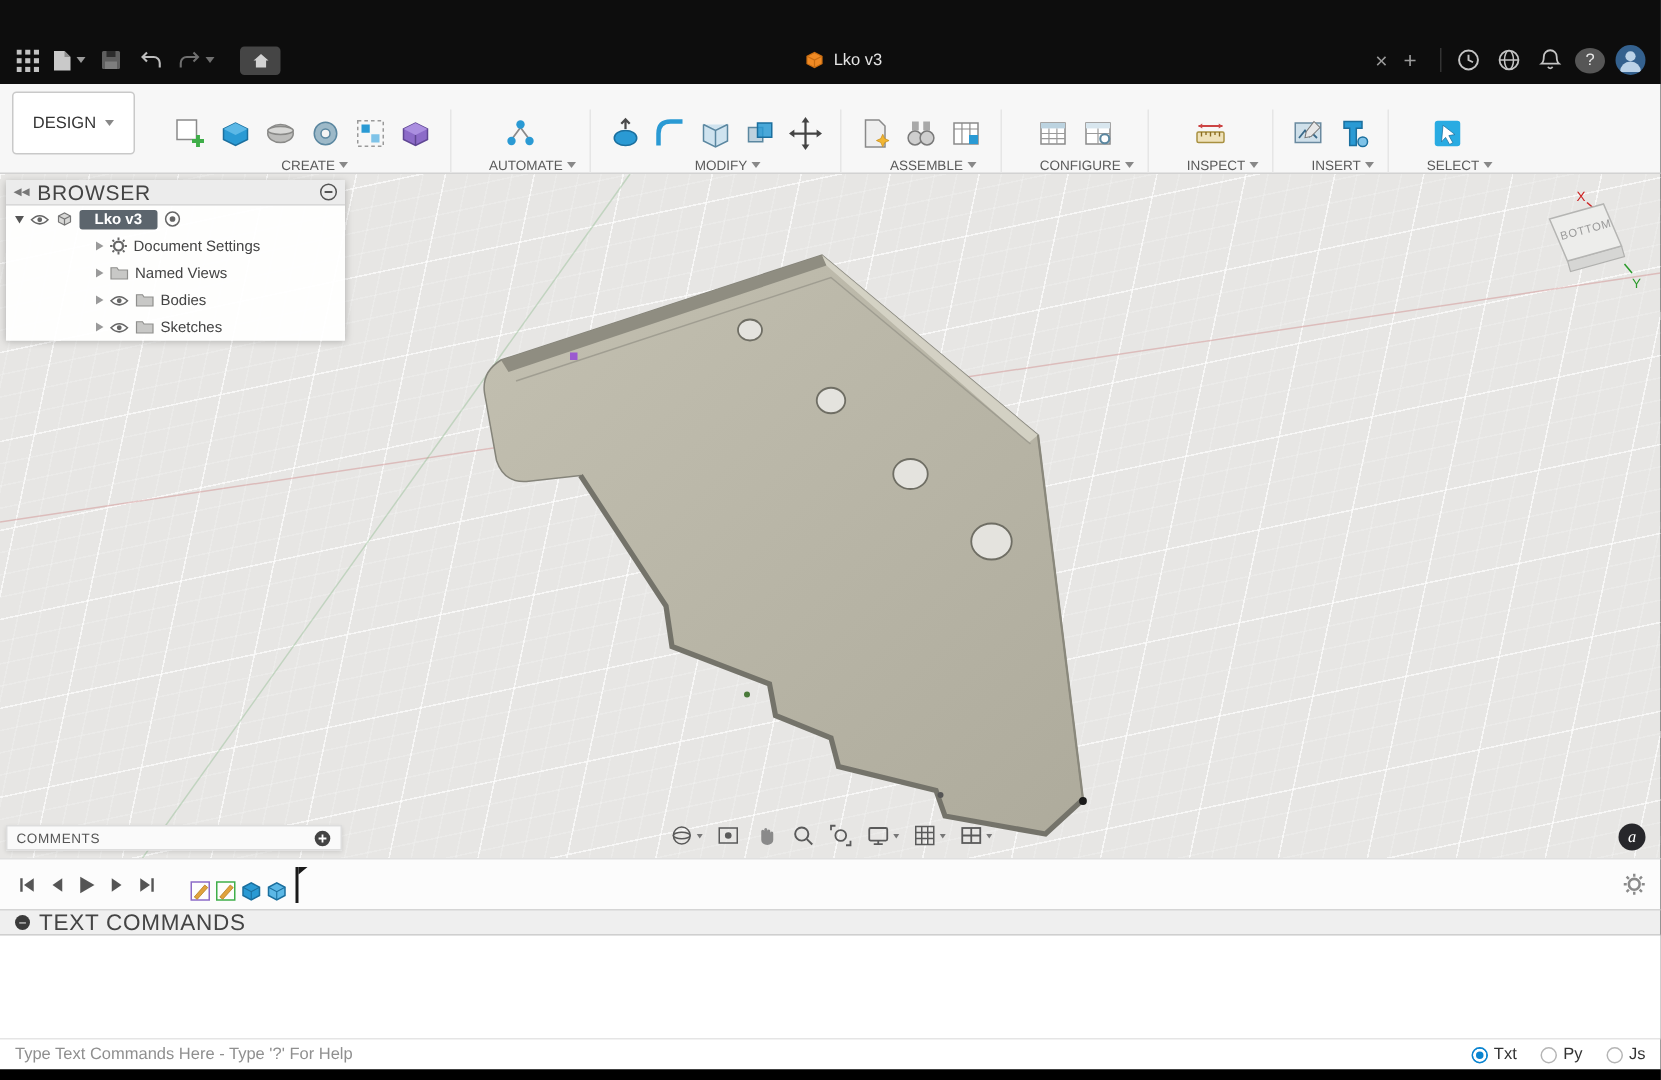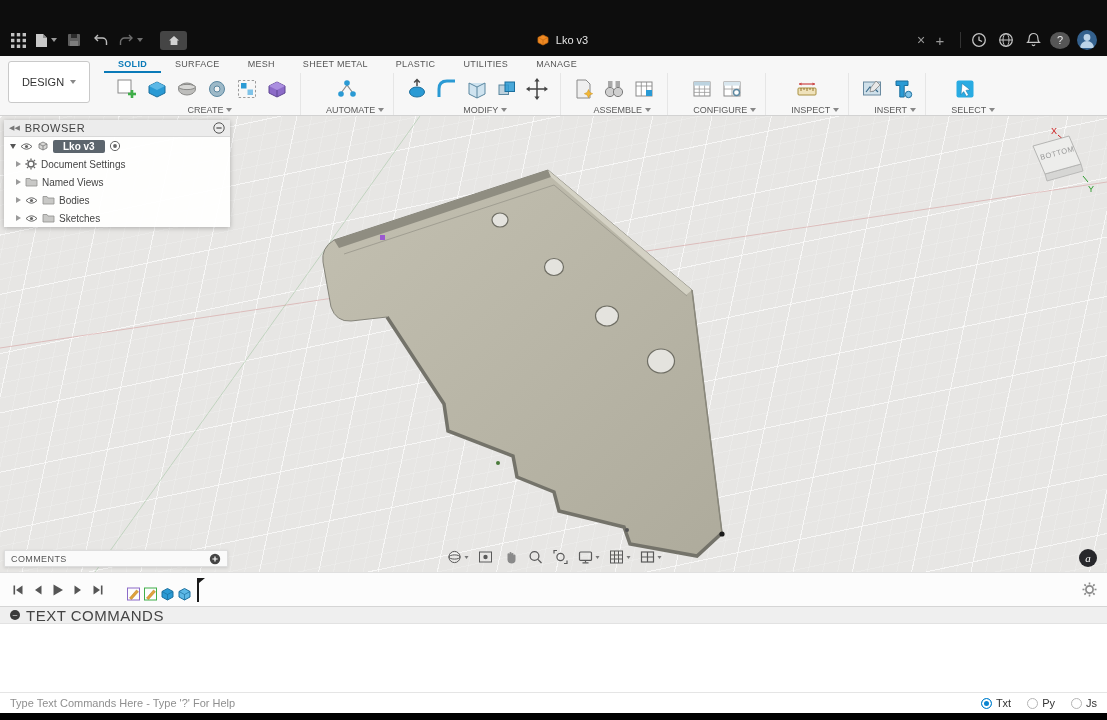--- a/index.html
+++ b/index.html
@@ -40,23 +40,23 @@
   .ti { width:28px; height:28px; display:flex; align-items:center; justify-content:center; border-radius:3px; }
   .glabel { display:flex; align-items:center; gap:3px; font-size:9px; color:#5a5a5a; margin-top:1px;padding-left:16px; }
   .caret-down { width:0; height:0; border-left:3px solid transparent; border-right:3px solid transparent;
     border-top:4px solid #888; }
 
   
   .browser { position:absolute; top:120px; left:4px; width:226px; background:rgba(255,255,255,.93);
     box-shadow:0 1px 5px rgba(0,0,0,.25); font-size:10px; color:#444; }
   .b-header { height:17px; background:#ececec; border-bottom:1px solid #d8d8d8; display:flex;
     align-items:center; padding:0 5px; gap:5px; }
-  .b-header .title { font-size:11px; letter-spacing:.5px; color:#444; }
+  .b-header .title { font-size:14px; letter-spacing:.5px; color:#444; }
   .b-row { height:18px; display:flex; align-items:center; gap:4px; padding-left:6px; }
-  .b-row.child { padding-left:12px; }
+  .b-row.child { padding-left:12px;margin-left:48px; }
   .tri-r { width:0; height:0; border-top:3.5px solid transparent; border-bottom:3.5px solid transparent;
     border-left:5px solid #9a9a9a; }
   .tri-d { width:0; height:0; border-left:3.5px solid transparent; border-right:3.5px solid transparent;
     border-top:5px solid #555; }
   .root-label { background:#5c656d; color:#fff; font-size:10px; font-weight:bold; padding:1px 10px;
     border-radius:2px; }
   .dim { opacity:.45; }
 
   
   .canvas { position:absolute; top:116px; left:0; width:1107px; height:456px; background:#e7e6e4;
@@ -208,43 +208,20 @@
     </span>
   </div>
 </div>
 
 <div class="ribbon">
   <div class="design-btn">
     <span>DESIGN</span>
     <span class="caret-down"></span>
   </div>
 
-  <div class="tabs">
-    <div class="tab active">
-        <span>SOLID</span>
-      </div>
-    <div class="tab">
-        <span>SURFACE</span>
-      </div>
-    <div class="tab">
-        <span>MESH</span>
-      </div>
-    <div class="tab">
-        <span>SHEET METAL</span>
-      </div>
-    <div class="tab">
-        <span>PLASTIC</span>
-      </div>
-    <div class="tab">
-        <span>UTILITIES</span>
-      </div>
-    <div class="tab">
-        <span>MANAGE</span>
-      </div>
-  </div>
 
   <div class="groups">
 
     <div class="rgroup">
       <div class="gicons">
         <span class="ti">
           <svg width="24" height="24" viewBox="0 0 24 24">
               <rect x="3" y="3" width="13" height="13" fill="#fff" stroke="#8a8a8a"></rect>
               <g stroke="#3fae49" stroke-width="2.6">
                 <line x1="17" y1="13" x2="17" y2="21"></line>

